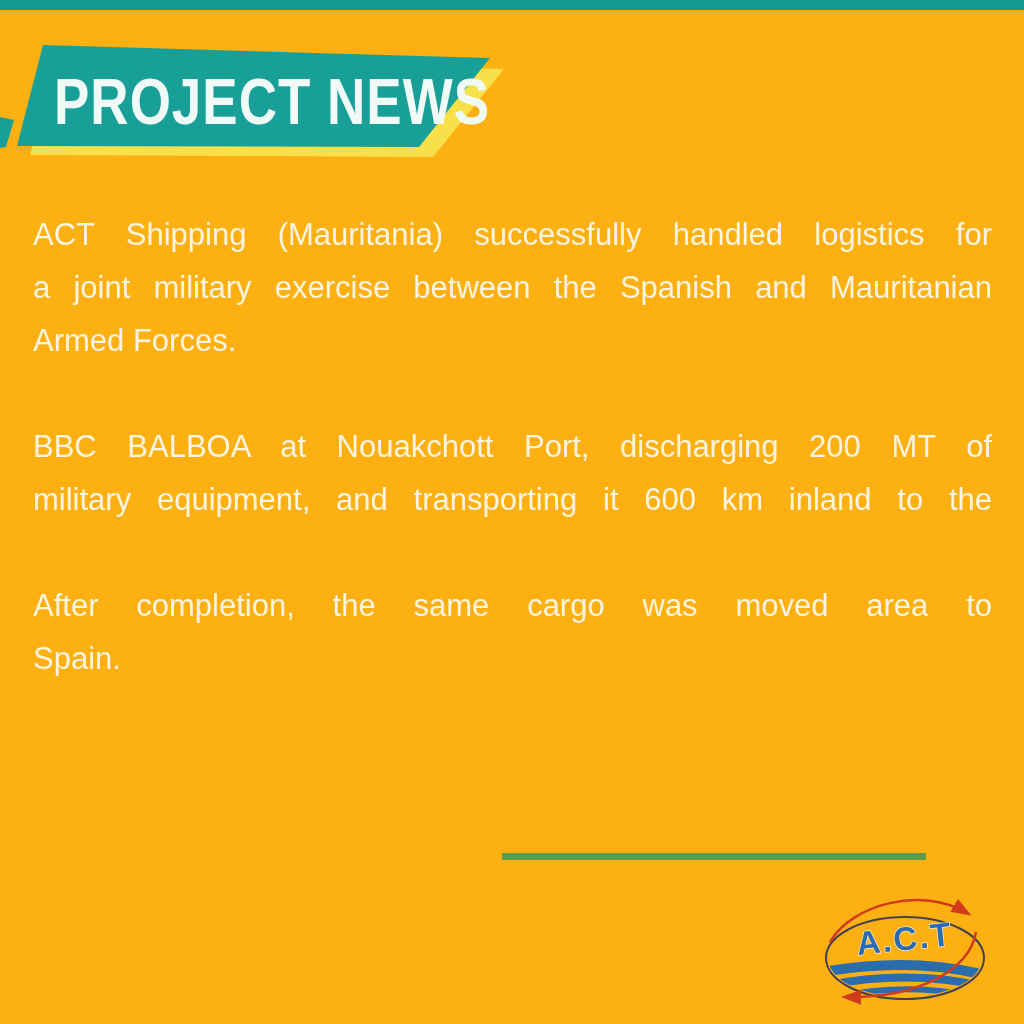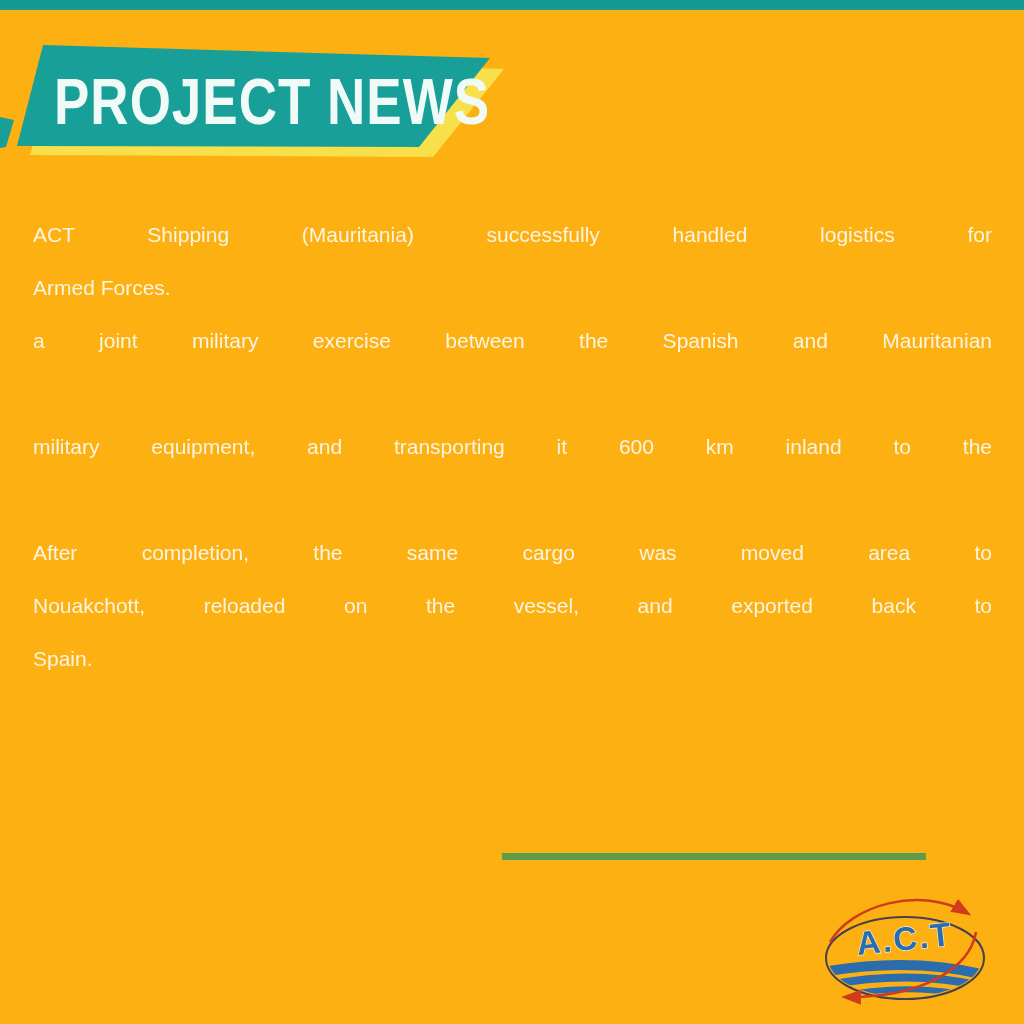--- a/index.html
+++ b/index.html
@@ -18,21 +18,21 @@
   .banner-title{
     position:absolute;left:54px;top:64px;width:420px;
     font-size:53px;font-weight:bold;letter-spacing:1px;
     color:#f0fbf8;
     transform:scaleY(1.22);transform-origin:top left;
     white-space:nowrap;
   }
   
   .body-text{
     position:absolute;left:33px;top:208px;width:959px;
-    font-size:21px;line-height:53px;color:#fbf4e1;
+    font-size:31px;line-height:53px;color:#fbf4e1;
   }
   .para{margin:0 0 53px 0;}
   .line{text-align:justify;text-align-last:justify;}
   .line.end{text-align-last:left;}
   
   .divider{
     position:absolute;left:502px;top:853px;width:424px;height:7px;
     background:#5d9c4c;
   }
   
@@ -51,29 +51,29 @@
 <svg class="banner-svg" width="540" height="140" viewBox="0 30 540 140">
   <polygon points="0,117 14,120 6,147 0,148" fill="#18a098"></polygon>
   <polygon points="57,56 504,69 433,157 30,155" fill="#f8e04b"></polygon>
   <polygon points="43,45 490,58 419,147 17,146" fill="#18a098"></polygon>
 </svg>
 <div class="banner-title">PROJECT NEWS</div>
 
 <div class="body-text">
     <div class="para">
       <div class="line">ACT Shipping (Mauritania) successfully handled logistics for</div>
+      <div class="line">a joint military exercise between the Spanish and Mauritanian</div>
       <div class="line end">Armed Forces.</div>
-      <div class="line">a joint military exercise between the Spanish and Mauritanian</div>
     </div>
     <div class="para">
+      <div class="line">BBC BALBOA at Nouakchott Port, discharging 200 MT of</div>
       <div class="line">military equipment, and transporting it 600 km inland to the</div>
     </div>
     <div class="para">
       <div class="line">After completion, the same cargo was moved area to</div>
-      <div class="line">Nouakchott, reloaded on the vessel, and exported back to</div>
       <div class="line end">Spain.</div>
     </div>
   </div>
 
 <div class="divider"></div>
 
 <svg class="logo-svg" width="190" height="122" viewBox="0 0 190 122">
   <defs>
     <clipPath id="lg-clip">
       <ellipse cx="93" cy="62" rx="77" ry="39"></ellipse>

